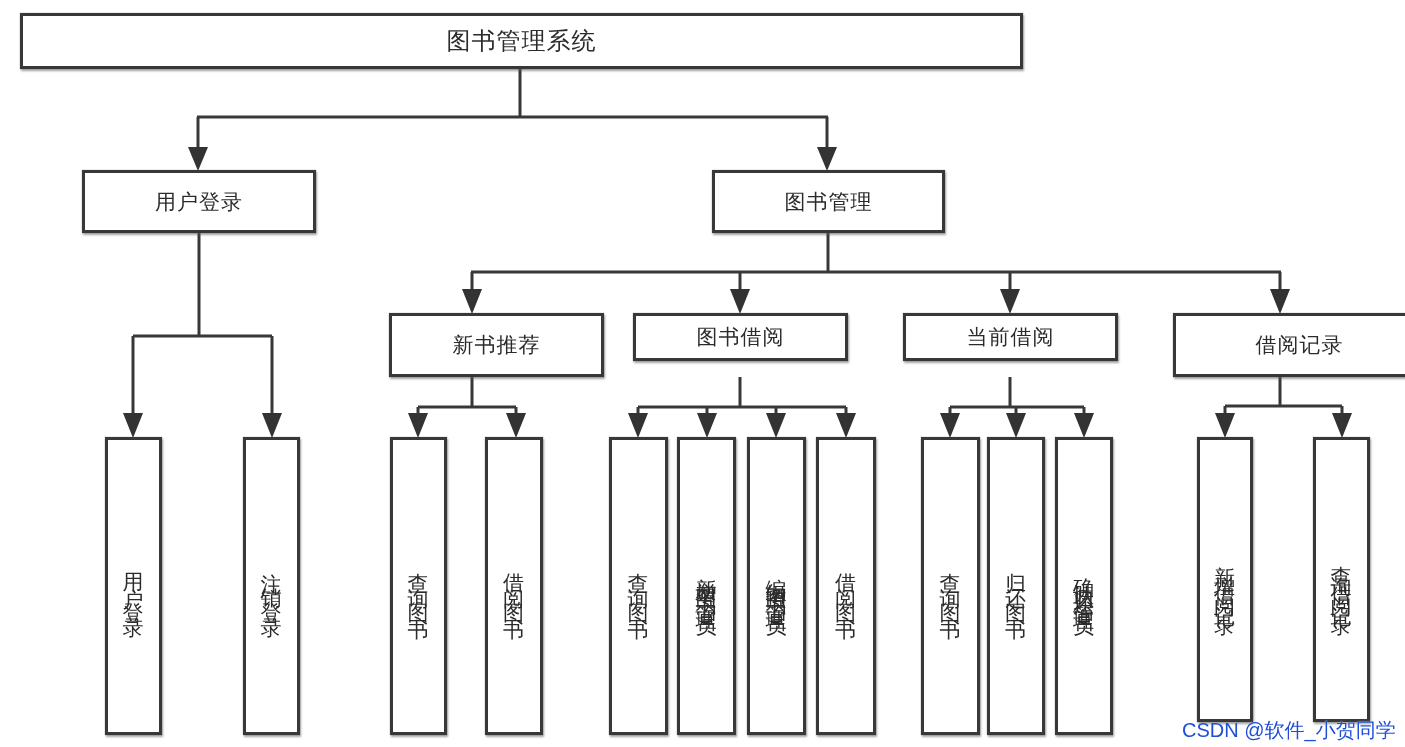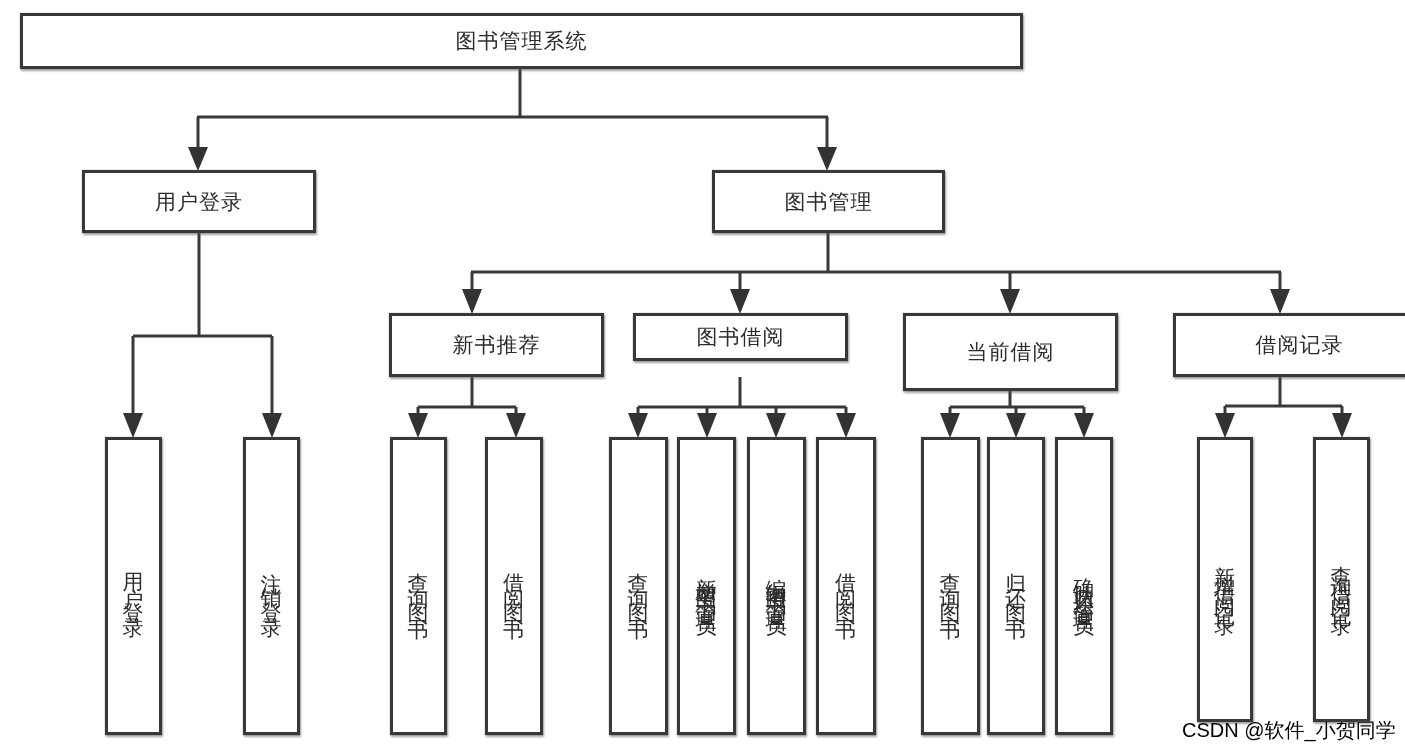--- a/index.html
+++ b/index.html
@@ -8,30 +8,30 @@
     font-family:"Liberation Sans","DejaVu Sans",sans-serif;color:#2b2b2b;
   }
   .conn-layer{position:absolute;left:0;top:0;width:1405px;height:747px;}
   .node{
     position:absolute;box-sizing:border-box;background:#ffffff;
     border:3px solid #383838;
     box-shadow:1px 2px 2px rgba(90,90,90,.55), 0 0 1px rgba(90,90,90,.6);
     display:flex;align-items:center;justify-content:center;
     font-size:21px;letter-spacing:1px;white-space:nowrap;
   }
-  .node.root{font-size:21px;}
+  .node.root{font-size:24px;}
   .leaf{
     writing-mode:vertical-rl;text-orientation:mixed;
     font-size:21px;line-height:1;letter-spacing:0;
   }
   .leaf.v4{letter-spacing:0.72em;}
   .leaf.v6{letter-spacing:0.48em;}
   .leaf.v9{letter-spacing:0.26em;}
   .watermark{
-    position:absolute;left:1182px;top:717px;font-size:20px;color:#000000;
+    position:absolute;left:1182px;top:717px;font-size:20px;color:#1d4ed8;
     letter-spacing:0;white-space:nowrap;z-index:5;
     text-shadow:0 0 1px rgba(255,255,255,.8);
   }
   svg line{stroke:#383838;stroke-width:3;}
   svg polygon{fill:#333333;}
 </style>
 </head>
 <body>
 
 <div class="stage">
@@ -105,21 +105,21 @@
     </g>
   </svg>
 
   <div class="node root" style="left:20px;top:13px;width:1003px;height:56px;">图书管理系统</div>
 
   <div class="node" style="left:82px;top:170px;width:234px;height:63px;">用户登录</div>
   <div class="node" style="left:712px;top:170px;width:233px;height:63px;">图书管理</div>
 
   <div class="node" style="left:365px;top:313px;width:215px;height:64px;margin-left:24px;">新书推荐</div>
   <div class="node" style="left:633px;top:313px;width:215px;height:48px;">图书借阅</div>
-  <div class="node" style="left:903px;top:313px;width:215px;height:78px;">当前借阅</div>
+  <div class="node" style="left:903px;top:313px;width:215px;height:48px;">当前借阅</div>
   <div class="node" style="left:1173px;top:313px;width:253px;height:64px;">借阅记录</div>
 
   <div class="node leaf v4" style="left:105px;top:437px;width:57px;height:298px;">用户登录</div>
   <div class="node leaf v4" style="left:243px;top:437px;width:57px;height:298px;">注销登录</div>
 
   <div class="node leaf v4" style="left:390px;top:437px;width:57px;height:298px;">查询图书</div>
   <div class="node leaf v4" style="left:485px;top:437px;width:58px;height:298px;">借阅图书</div>
 
   <div class="node leaf v4" style="left:609px;top:437px;width:59px;height:298px;">查询图书</div>
   <div class="node leaf v9" style="left:677px;top:437px;width:59px;height:298px;">新增图书（管理员）</div>

